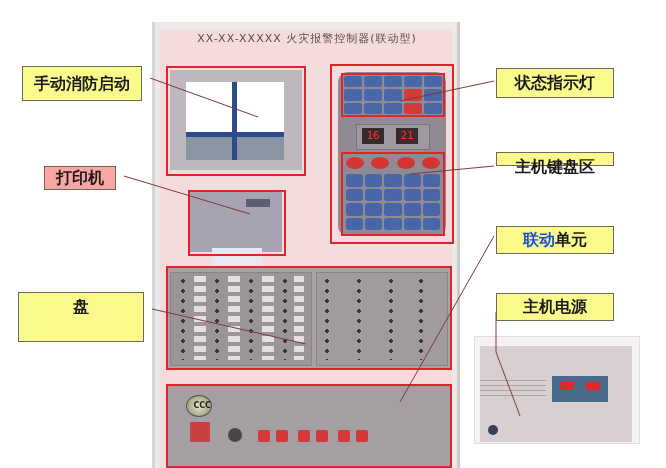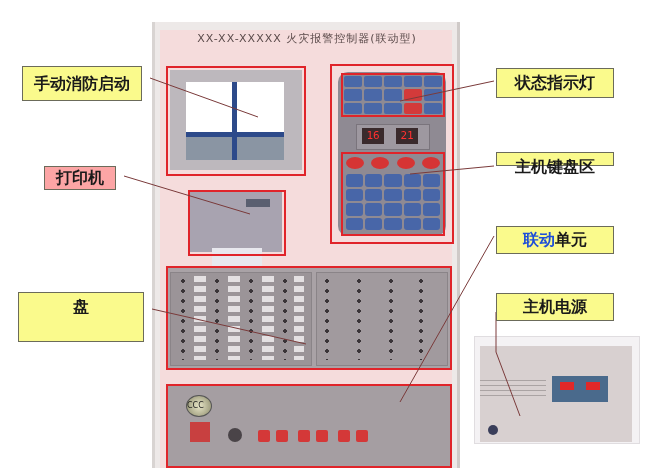--- a/index.html
+++ b/index.html
@@ -32,21 +32,21 @@
   .printer-win{left:246px;top:199px;width:24px;height:8px;background:#5a5f70;}
   .paper{left:212px;top:248px;width:50px;height:22px;background:#e8e8ee;}
   
   .manual-bg{left:166px;top:268px;width:284px;height:100px;background:#a9a2a6;}
   .manual-left{left:170px;top:272px;width:140px;height:92px;background:#9b9498;border:1px solid #8a8488;}
   .manual-right{left:316px;top:272px;width:130px;height:92px;background:#a19a9e;border:1px solid #8a8488;}
   .dots{position:absolute;background-image:radial-gradient(circle,#3a3438 1.6px,transparent 2px);background-size:10px 10px;}
   .labels{position:absolute;background-image:repeating-linear-gradient(to bottom,#e4e0e2 0 6px,transparent 6px 10px);}
   
   .link-bg{left:166px;top:386px;width:284px;height:82px;background:#a59ea2;}
-  .ccc{left:186px;top:395px;width:24px;height:20px;border-radius:50%;background:radial-gradient(circle,#e8e6c8,#8b8a6a);border:1px solid #555;font-size:8px;line-height:20px;text-align:left;color:#222;font-weight:normal;}
+  .ccc{left:186px;top:395px;width:24px;height:20px;border-radius:50%;background:radial-gradient(circle,#e8e6c8,#8b8a6a);border:1px solid #555;font-size:8px;line-height:20px;text-align:right;color:#222;font-weight:bold;}
   .redlogo{left:190px;top:422px;width:20px;height:20px;background:#c84040;}
   .key{left:228px;top:428px;width:14px;height:14px;border-radius:50%;background:#4a4448;}
   .redbtn{position:absolute;top:430px;width:12px;height:12px;background:#d43838;border-radius:2px;}
   
   .tag{position:absolute;border:1px solid #6b6b5a;font-size:16px;color:#1a1a1a;text-align:center;box-sizing:border-box;font-weight:bold;}
   .tag.yellow{background:#fafa8c;}
   .tag.green{background:#fca5a5;}
   .linkword{color:#1d4ed8;}
   
   .psu-frame{left:474px;top:336px;width:164px;height:106px;background:#f4f2f4;border:1px solid #e0dde0;}

